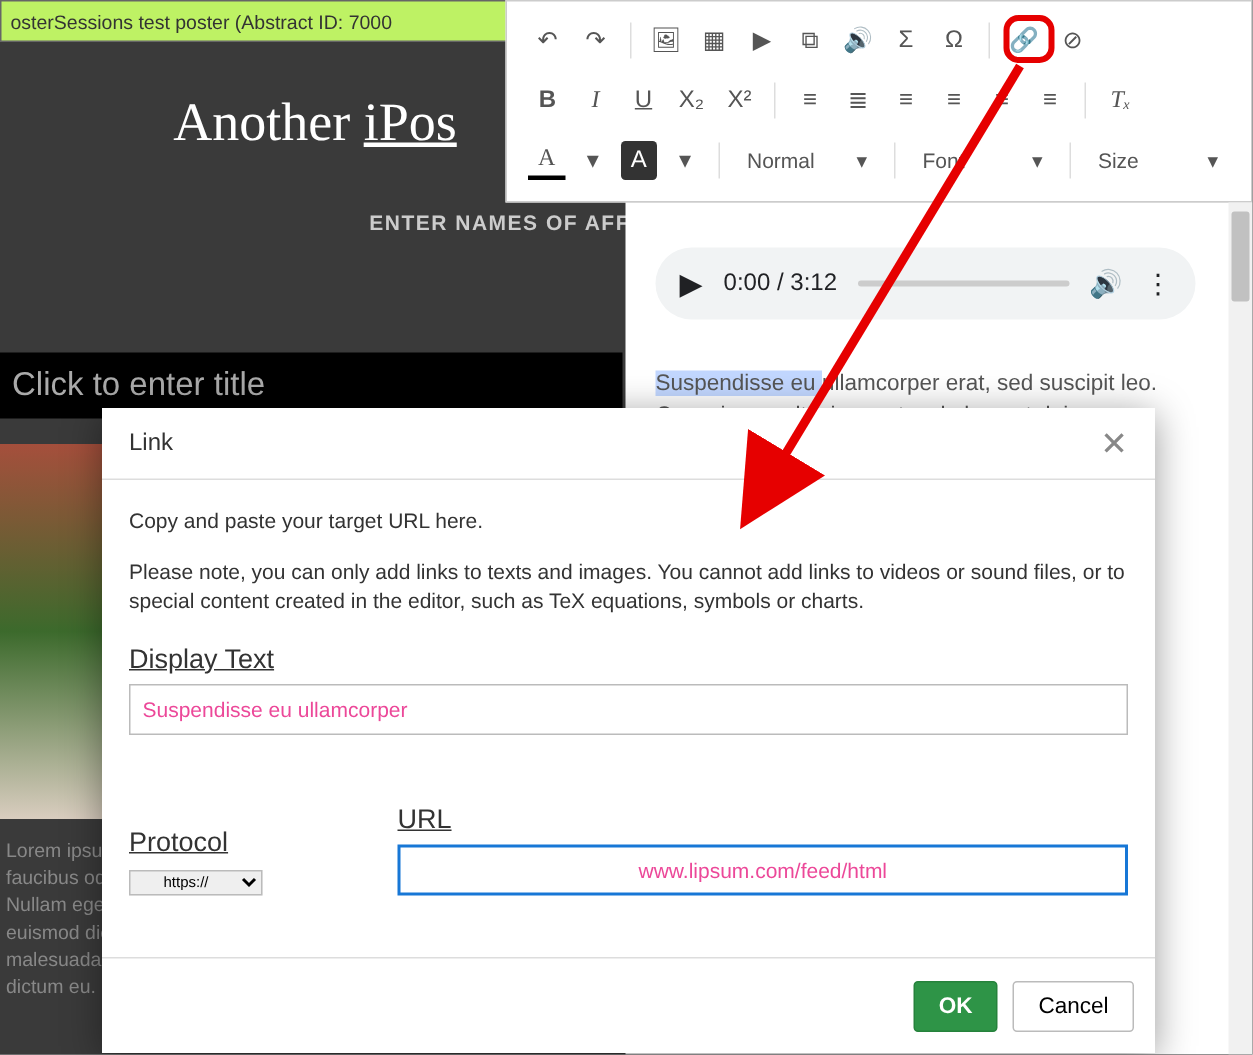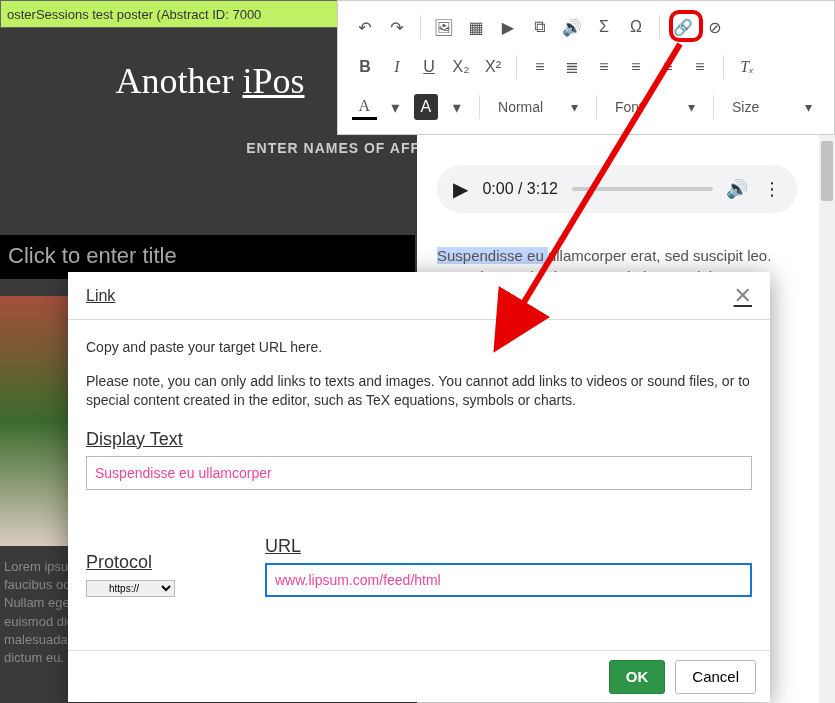--- a/index.html
+++ b/index.html
@@ -90,39 +90,39 @@
     color: #555; font-size: 15px; line-height: 1.4;
   }
   .content-text .hl { background: rgba(80,140,255,0.35); }
   .dialog {
     position: absolute; top: 272px; left: 68px; width: 702px; height: 430px;
     background: #fff; box-shadow: 0 4px 24px rgba(0,0,0,0.4);
     display: flex; flex-direction: column;
   }
   .dialog-header {
     height: 48px; display: flex; align-items: center; justify-content: space-between;
-    padding: 0 18px; border-bottom: 1px solid #ddd; font-size: 16px; color: #333; text-decoration: underline;
+    padding: 0 18px; border-bottom: 1px solid #ddd; font-size: 16px; color: #333;
   }
   .dialog-close { color: #888; font-size: 22px; cursor: pointer; }
   .dialog-body { padding: 18px; font-size: 14px; color: #333; flex: 1; }
   .dialog-body p { margin-bottom: 14px; line-height: 1.4; }
   .field-label { font-size: 18px; margin: 18px 0 6px; text-decoration: underline; }
   .text-input {
     width: 100%; height: 34px; border: 1px solid #bbb; padding: 0 8px;
     font-size: 14px; color: #ec4899;
   }
-  .url-input { border: 2px solid #1777d6; }
+  .url-input { border: 2px solid #1777d6; text-align: center; }
   .proto-row { display: flex; gap: 90px; align-items: flex-end; margin-top: 28px; }
   .proto-col .field-label { margin: 0 0 6px; }
   .url-col { flex: 1; }
   .proto-select {
     height: 17px; border: 1px solid #bbb; padding: 0 18px; font-size: 10px;
   }
   .dialog-footer {
-    height: 52px; border-top: 1px solid #ddd;
+    height: 64px; border-top: 1px solid #ddd;
     display: flex; align-items: center; justify-content: flex-end; gap: 10px;
     padding: 16px 14px;
   }
   .btn {
     height: 34px; padding: 0 16px; border-radius: 3px; font-size: 15px;
     border: 1px solid #bbb; background: #fff; cursor: pointer;
   }
   .btn.primary { background: #2e9447; color: #fff; border-color: #26823c; font-weight: bold; }
   .arrow-svg { position: absolute; top: 0; left: 0; pointer-events: none; }
 </style>

